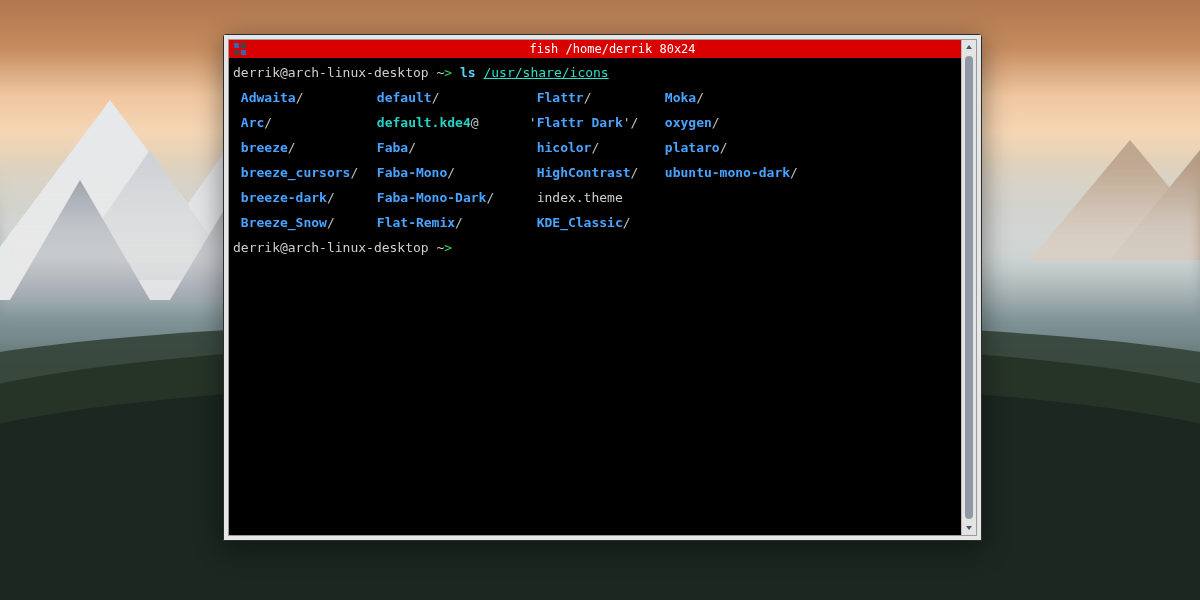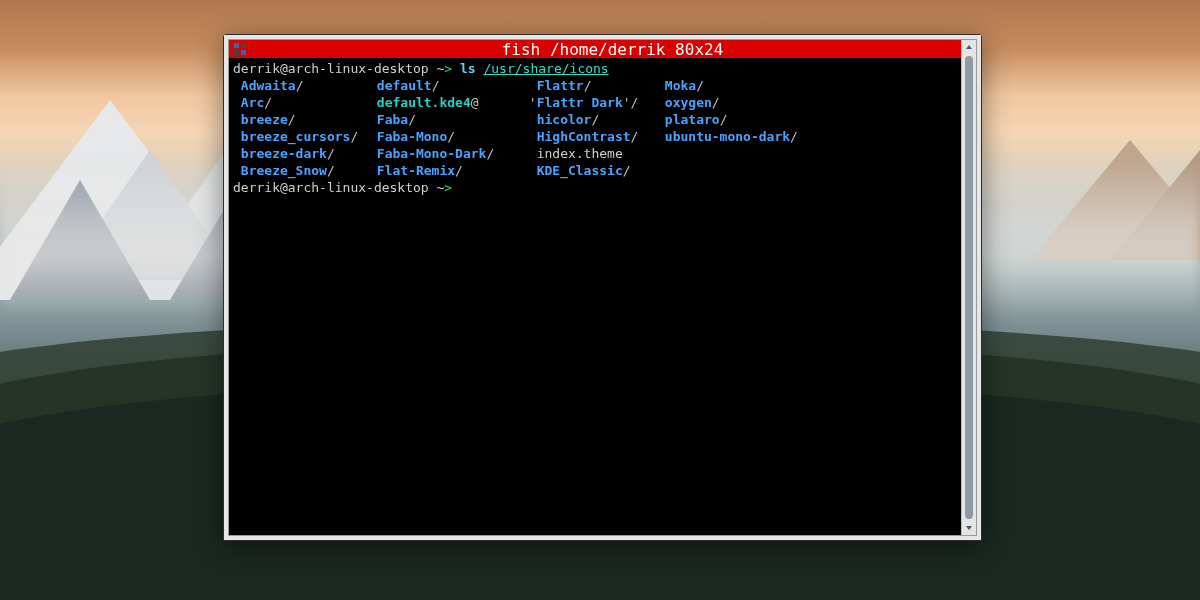--- a/index.html
+++ b/index.html
@@ -132,39 +132,39 @@
     border: 1px solid #9a9a9a;
     background: #000;
     position: relative;
     min-height: 0;
   }
   .tabbar {
     height: 18px;
     background: #d90000;
     color: #fff;
     font-family: "DejaVu Sans Mono","Liberation Mono",monospace;
-    font-size: 16px;
+    font-size: 12px;
     display: flex;
     align-items: center;
     padding: 0 4px;
     gap: 6px;
   }
   .tab-icon {
     width: 14px; height: 14px;
     display: inline-flex; align-items:center; justify-content:center;
   }
   .tab-text { flex: 1; text-align: center; }
 
   .terminal {
     flex: 1;
     background: #000;
     color: #ddd;
     font-family: "DejaVu Sans Mono","Liberation Mono",monospace;
     font-size: 13px;
-    line-height: 17px;
+    line-height: 25px;
     padding: 2px 2px 2px 4px;
     white-space: pre;
     overflow: hidden;
     position: relative;
   }
   .prompt-user { color: #cfcfcf; }
   .prompt-tilde { color: #cfcfcf; }
   .prompt-arrow { color: #2bd65c; }
   .cmd { color: #54d7ff; font-weight: bold; }
   .cmdarg { color: #2de0c8; text-decoration: underline; }

